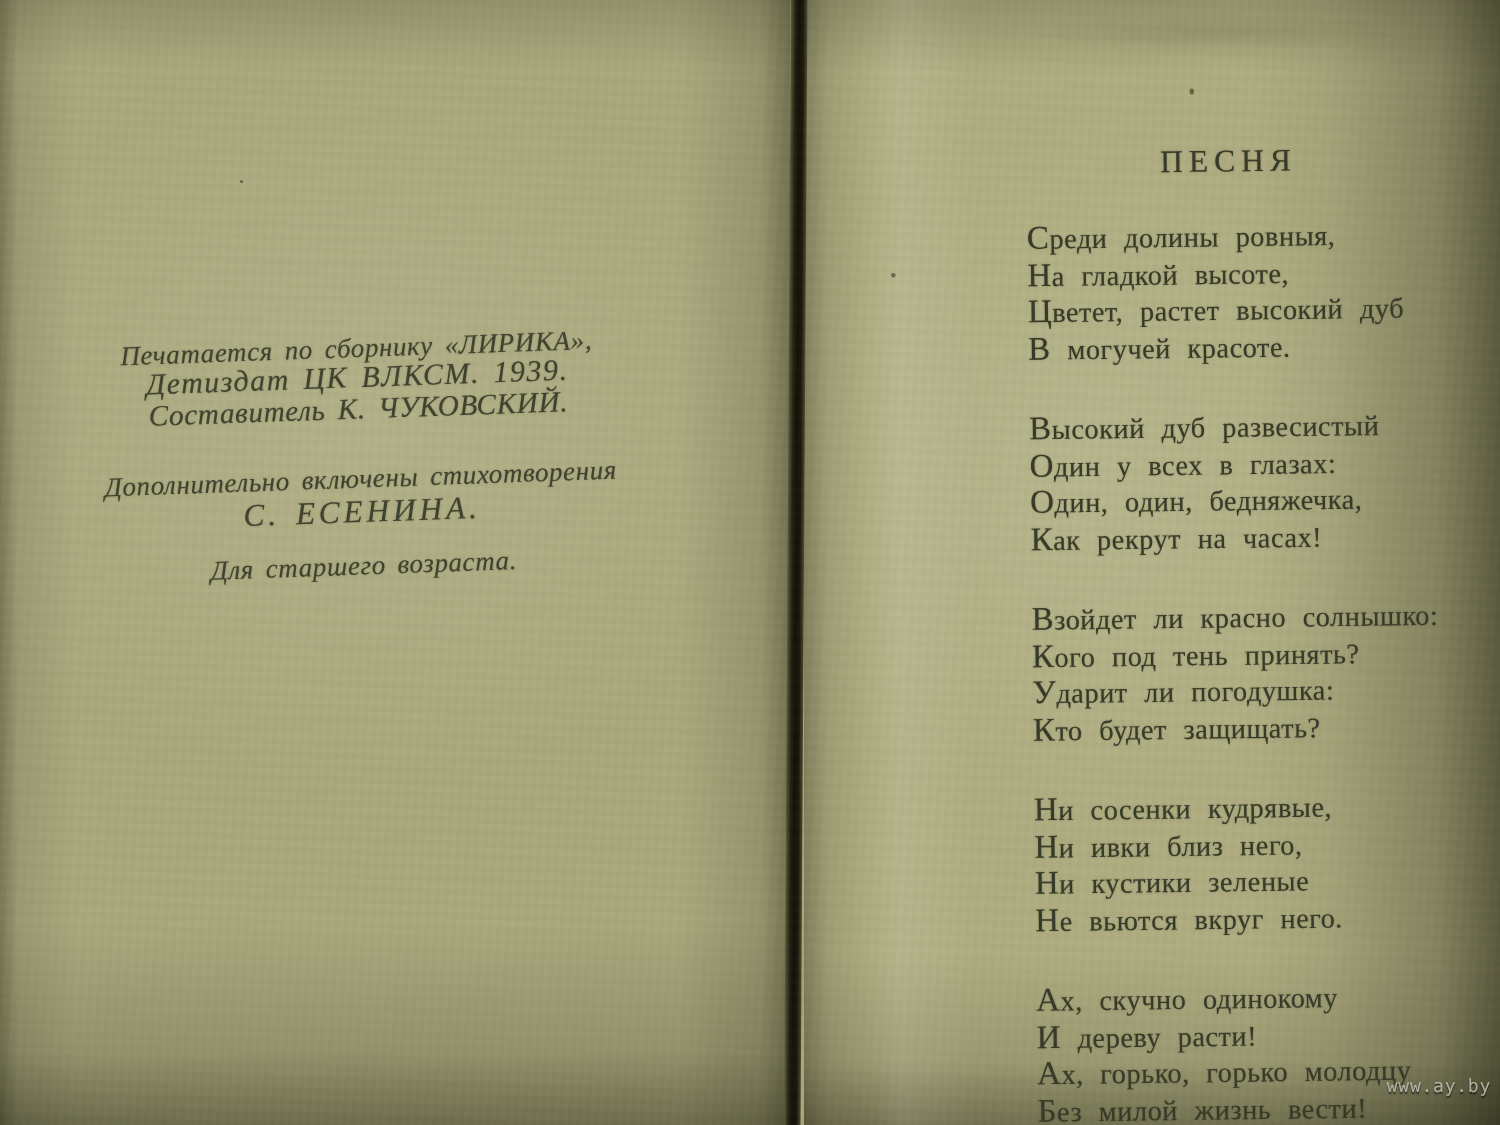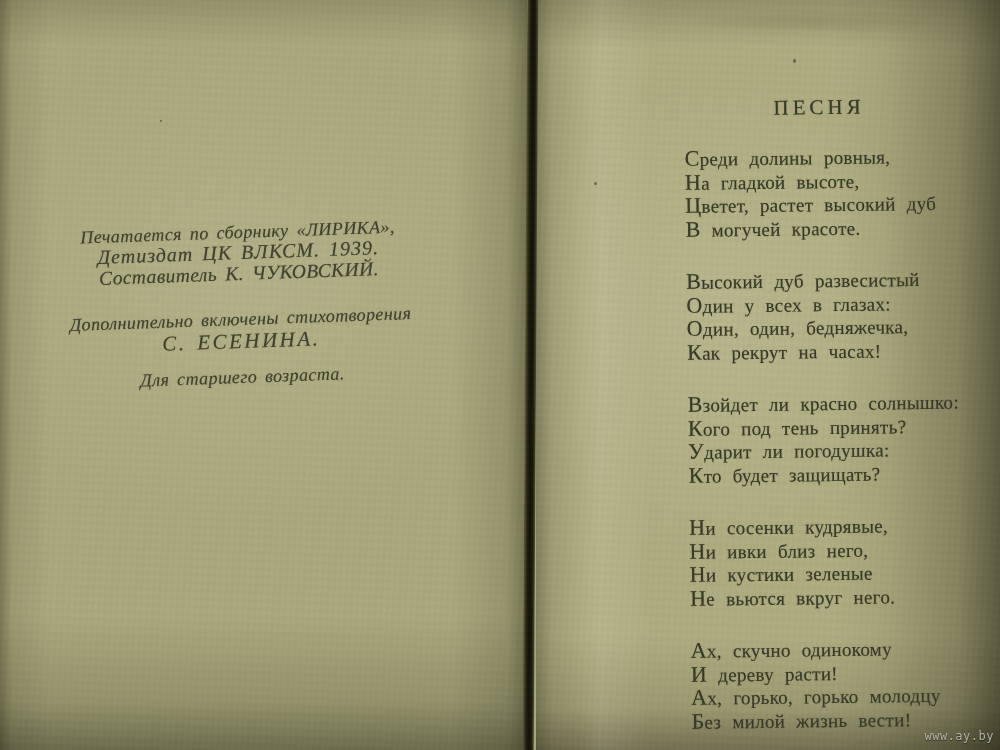--- a/index.html
+++ b/index.html
@@ -84,21 +84,21 @@
   }
   .stanza { margin:0 0 29px 0; }
   .pline {
     font-size:19px; line-height:22.5px; word-spacing:6px; letter-spacing:0.3px;
     text-shadow:0 0 1px rgba(54,58,39,0.55); white-space:nowrap;
   }
   .pline::first-letter { font-size:22px; }
 
   
   .watermark {
-    position:absolute; right:6px; bottom:7px;
+    position:absolute; right:6px; bottom:19px;
     font-family:"DejaVu Sans Mono", monospace; font-size:12px; letter-spacing:0.5px;
     color:rgba(205,205,195,0.80); text-shadow:0 1px 1px rgba(0,0,0,0.6);
   }
 </style>
 </head>
 <body>
 
 <div id="photo">
 
   <div class="left-page"></div>

